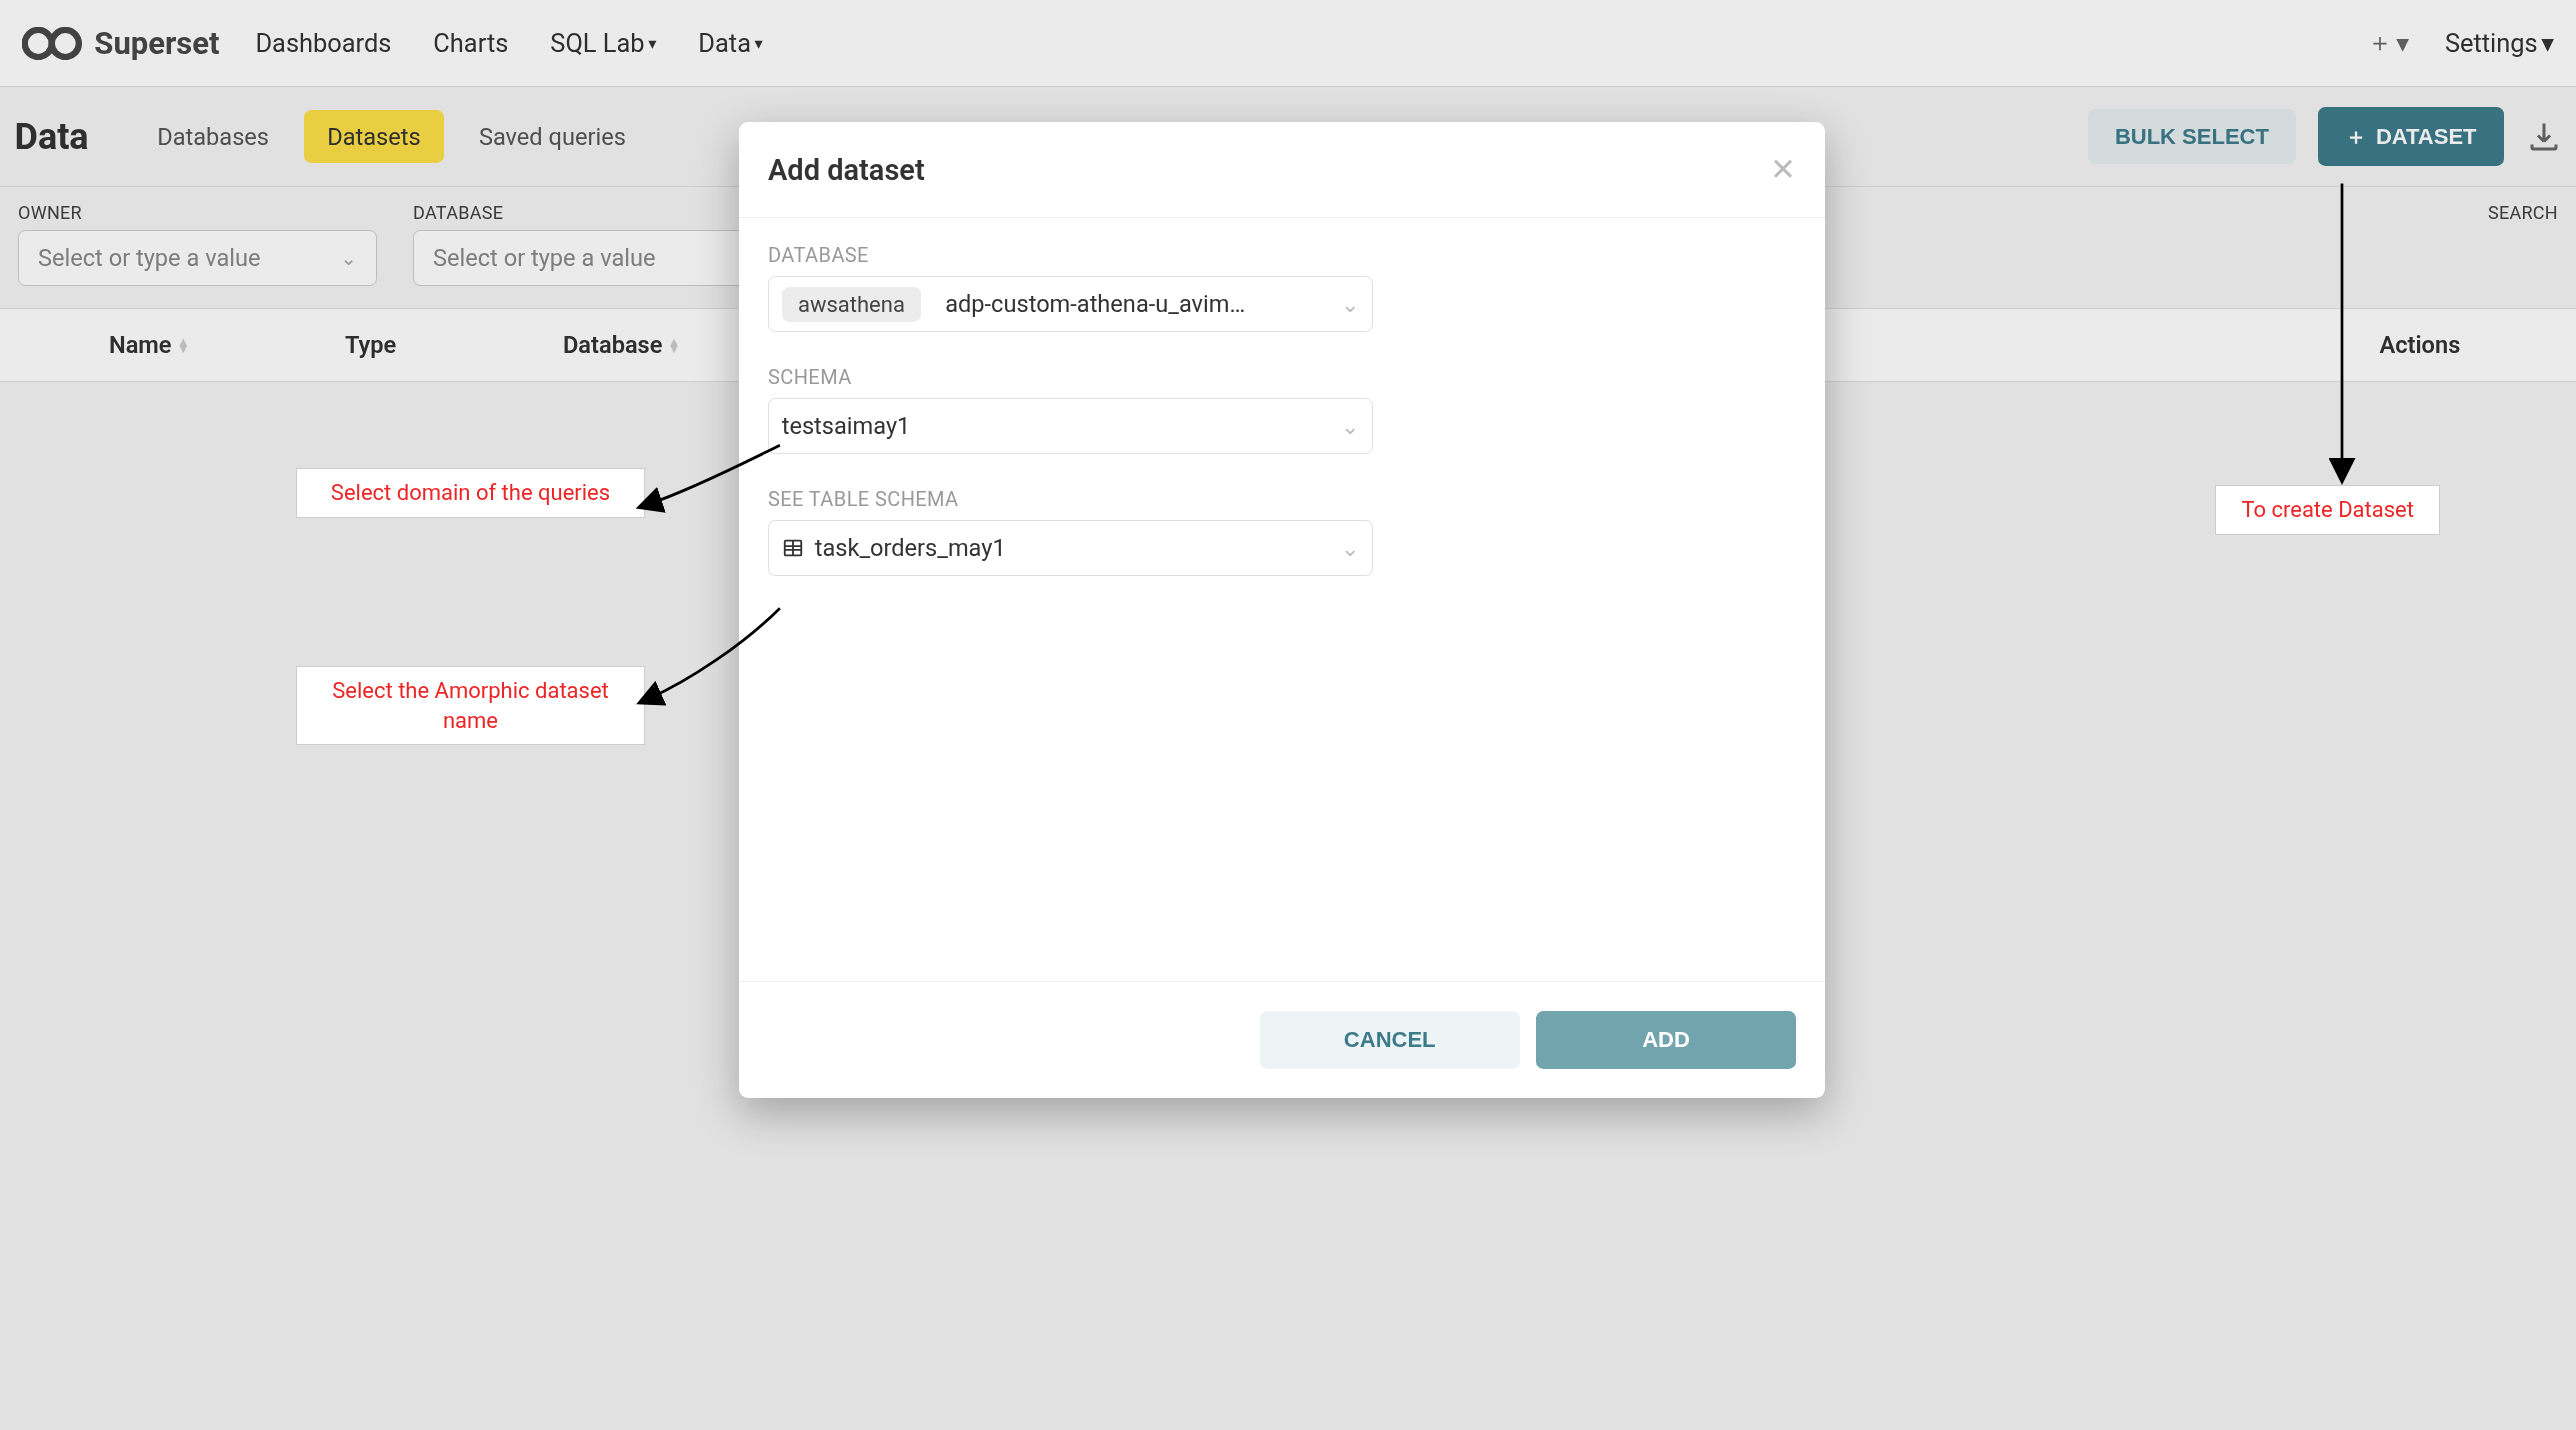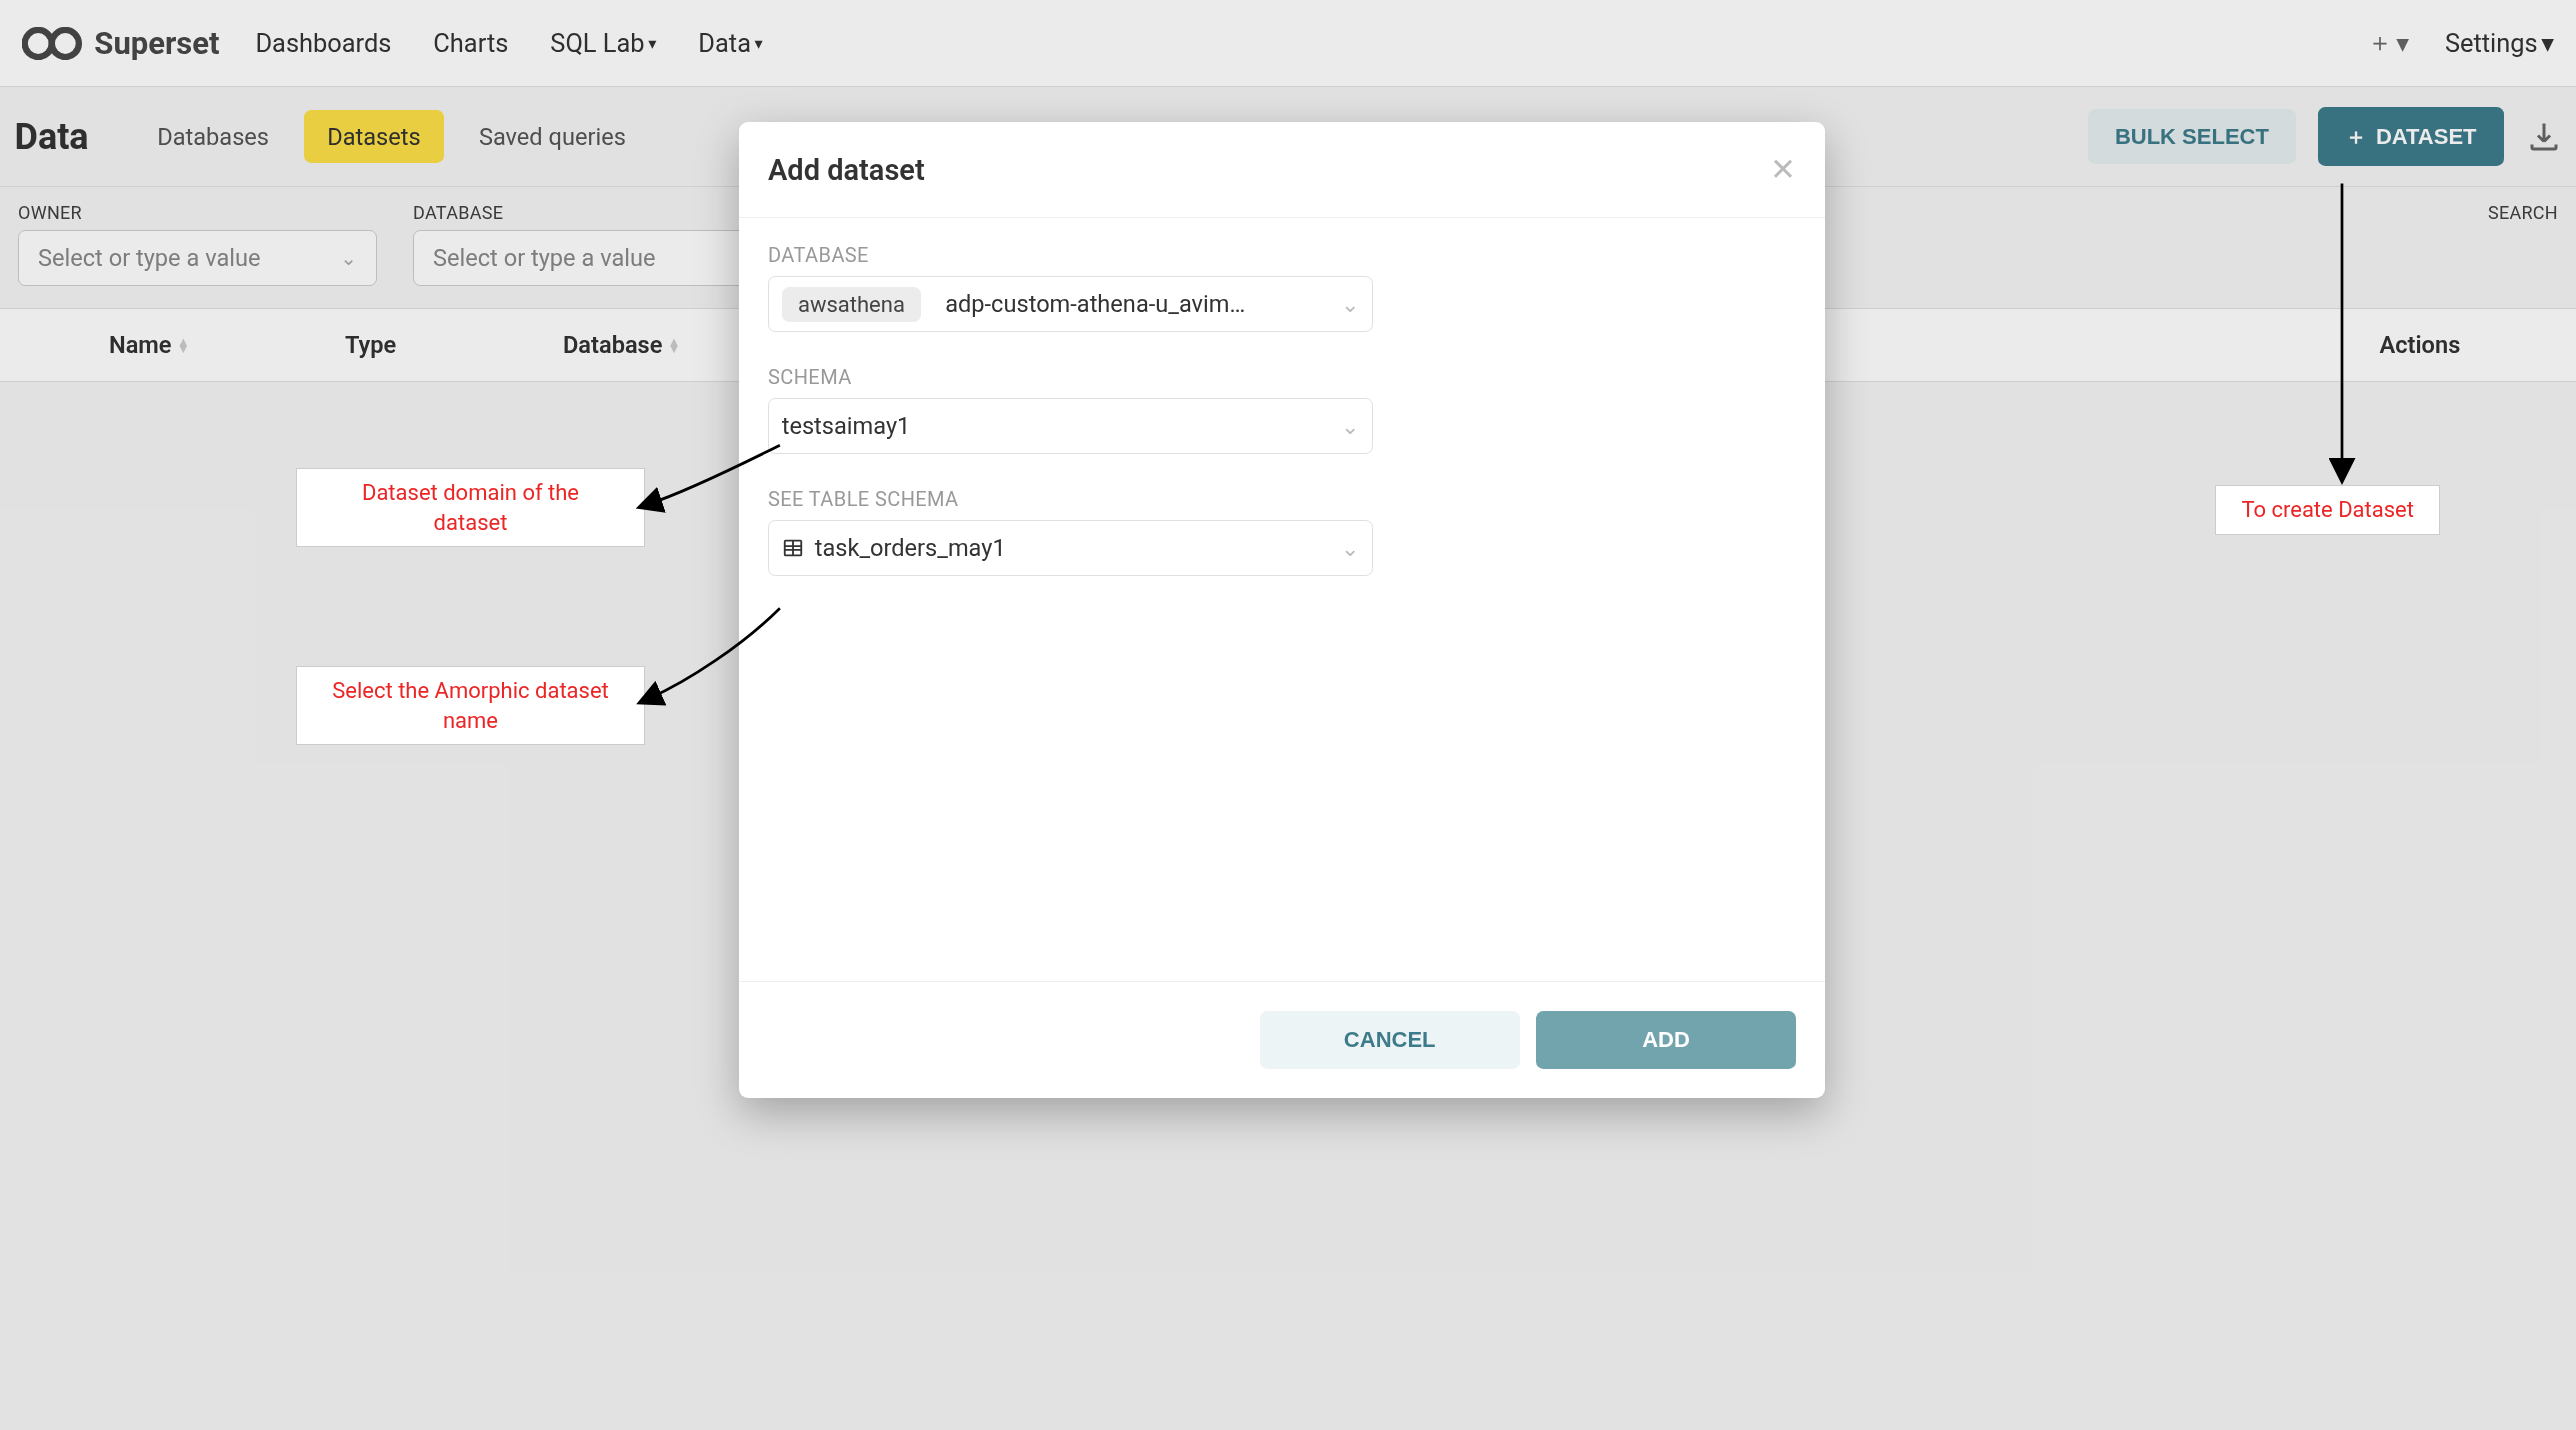--- a/index.html
+++ b/index.html
@@ -461,21 +461,21 @@
       <span class="caret-d">⌄</span>
     </div>
   </div>
   <div class="modal-footer">
     <button class="btn-cancel">CANCEL</button>
     <button class="btn-add">ADD</button>
   </div>
 </div>
 
 <div class="annot" style="left:2215px; top:485px;">To create Dataset</div>
-<div class="annot" style="left:296px; top:468px; width:349px;">Dataset domain of the dataset</div>
+<div class="annot" style="left:296px; top:468px; width:349px;">Select domain of the queries</div>
 <div class="annot" style="left:296px; top:666px; width:349px;">Select the Amorphic dataset name</div>
 
 <svg class="arrow-svg" style="left:2315px; top:182px;" width="54" height="309" viewBox="0 0 60 340">
   <defs>
       <marker id="ah1" markerWidth="10" markerHeight="10" refX="5" refY="5" orient="auto">
         <path d="M0,0 L10,5 L0,10 z" fill="#000"></path>
       </marker>
     </defs>
   <path d="M30,0 L30,320" stroke="#000" stroke-width="3" marker-end="url(#ah1)"></path>
 </svg>

